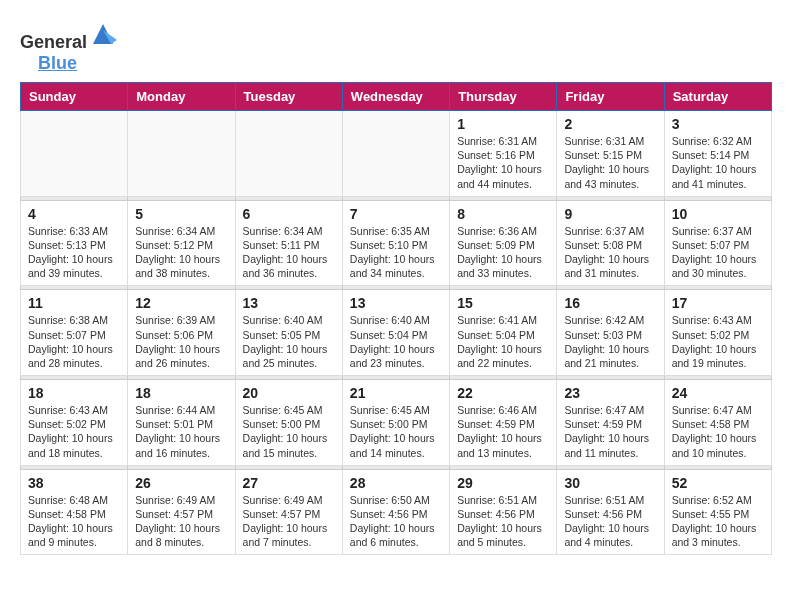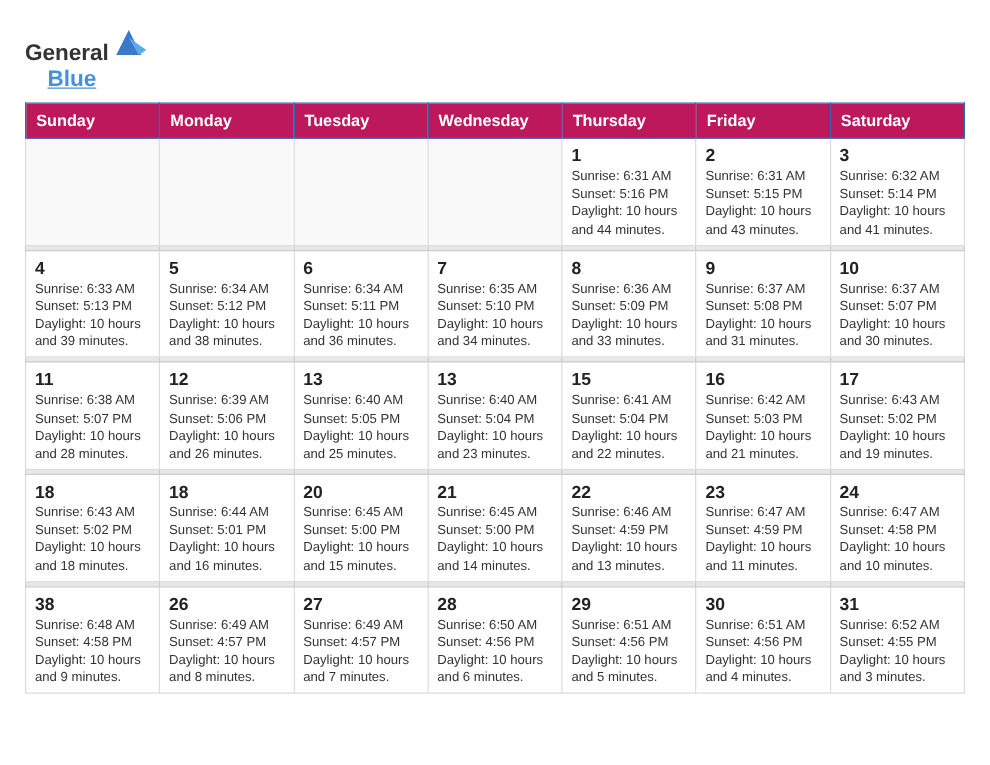--- a/index.html
+++ b/index.html
@@ -283,18 +283,18 @@
         </td>
         <td>
           <span class="day-number">29</span>
           <div class="cell-text">Sunrise: 6:51 AM<br>Sunset: 4:56 PM<br>Daylight: 10 hours and 5 minutes.</div>
         </td>
         <td>
           <span class="day-number">30</span>
           <div class="cell-text">Sunrise: 6:51 AM<br>Sunset: 4:56 PM<br>Daylight: 10 hours and 4 minutes.</div>
         </td>
         <td>
-          <span class="day-number">31</span>
+          <span class="day-number">52</span>
           <div class="cell-text">Sunrise: 6:52 AM<br>Sunset: 4:55 PM<br>Daylight: 10 hours and 3 minutes.</div>
         </td>
       </tr>
     </tbody>
 </table>
 
 </body></html>

